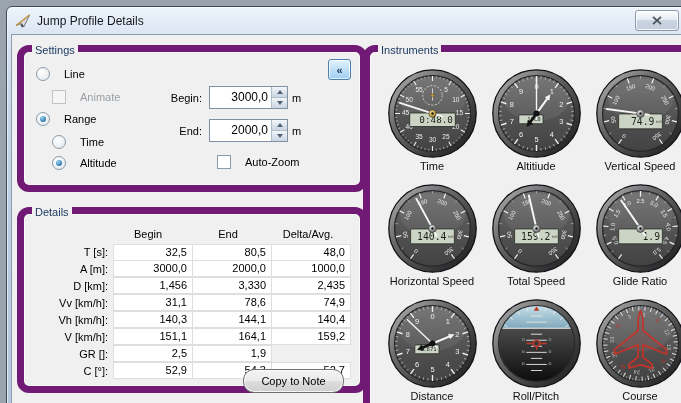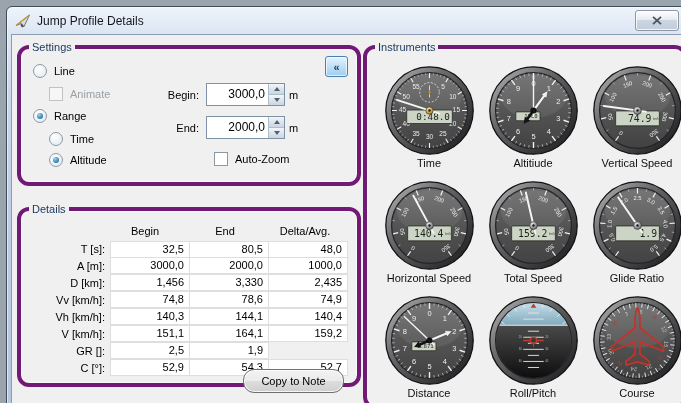--- a/index.html
+++ b/index.html
@@ -5,32 +5,32 @@
   html,body{margin:0;padding:0;background:#9aa4ad;font-family:"Liberation Sans",sans-serif;}
   .window{position:relative;width:679px;height:401px;margin:6px;border:1px solid #404a59;border-radius:6px;
     background:linear-gradient(180deg,#eef4fb 0%,#dde7f4 6%,#c9d7e9 22%,#bccbe0 60%,#b6c6dc 100%);
     box-shadow:inset 0 0 0 1px rgba(255,255,255,.55);overflow:hidden;}
   .titlebar{position:absolute;top:0;left:0;right:0;height:27px;display:flex;align-items:center;padding-left:8px;gap:6px;}
   .title{font-size:12px;color:#14181d;}
   .close-btn{position:absolute;top:3px;right:7px;width:42px;height:19px;border:1px solid #8d97a5;border-radius:3px;
     background:linear-gradient(180deg,#fdfefe,#e6ebf2 45%,#ccd5e2 50%,#c2ccdb);display:flex;align-items:center;justify-content:center;
     box-shadow:inset 0 0 0 1px rgba(255,255,255,.8);cursor:default;}
   .client{position:absolute;left:4px;top:27px;right:4px;bottom:4px;background:#f0f0f0;border:1px solid #8b9cb3;}
-  .group{position:absolute;border:4px solid #701a75;border-radius:12px;box-shadow:inset 0 0 0 1px rgba(255,255,255,.65);}
+  .group{position:absolute;border:7px solid #701a75;border-radius:12px;box-shadow:inset 0 0 0 1px rgba(255,255,255,.65);}
   .group-title{position:absolute;top:-8px;left:8px;background:#f0f0f0;padding:0 3px;font-size:11px;color:#17365e;}
   .lbl{font-size:11px;color:#000;}
   .lbl.disabled{color:#9aa0a5;}
   
   .radio{width:12px;height:12px;border-radius:50%;border:1px solid #8b99a6;background:radial-gradient(circle at 35% 30%,#ffffff,#e9eef2 70%,#d8dfe5);
     display:inline-block;position:relative;flex:none;}
   .radio.checked::after{content:"";position:absolute;left:3px;top:3px;width:6px;height:6px;border-radius:50%;
     background:radial-gradient(circle at 35% 30%,#9ed6ef,#3a87b7 60%,#1d5a7e);}
   .checkbox{width:12px;height:12px;border:1px solid #8b99a6;background:#fff;display:inline-block;flex:none;}
   .checkbox.disabled{border-color:#c0c4c8;background:#f6f6f6;}
-  .ctl-row{position:absolute;display:flex;align-items:center;gap:7px;}
+  .ctl-row{position:absolute;display:flex;align-items:center;gap:14px;}
   
   .spin{position:absolute;width:77px;height:21px;border:1px solid #7f92a5;background:#fff;display:flex;}
   .spin-val{flex:1;font-size:12px;color:#000;text-align:right;padding:3px 3px 0 0;}
   .spin-btns{width:15px;border-left:1px solid #aebdca;display:flex;flex-direction:column;}
   .spin-btn{flex:1;background:linear-gradient(180deg,#f4f7fa,#dde4ec 50%,#ccd6e1);display:flex;align-items:center;justify-content:center;}
   .spin-btn + .spin-btn{border-top:1px solid #aebdca;}
   .arr-up{width:0;height:0;border-left:3px solid transparent;border-right:3px solid transparent;border-bottom:4px solid #4f6175;}
   .arr-dn{width:0;height:0;border-left:3px solid transparent;border-right:3px solid transparent;border-top:4px solid #4f6175;}
   .collapse-btn{position:absolute;width:21px;height:19px;border:1px solid #4a7fae;border-radius:3px;
     background:linear-gradient(180deg,#e3f3fd,#bfe0f7 50%,#9fcdf0);color:#1c3e5e;font-size:11px;font-weight:bold;
@@ -156,21 +156,21 @@
             <div class="dt-cell">1000,0</div>
           </div>
           <div class="dt-row">
             <div class="dt-label">D [km]:</div>
             <div class="dt-cell">1,456</div>
             <div class="dt-cell">3,330</div>
             <div class="dt-cell">2,435</div>
           </div>
           <div class="dt-row">
             <div class="dt-label">Vv [km/h]:</div>
-            <div class="dt-cell">74,8</div>
+            <div class="dt-cell">31,1</div>
             <div class="dt-cell">78,6</div>
             <div class="dt-cell">74,9</div>
           </div>
           <div class="dt-row">
             <div class="dt-label">Vh [km/h]:</div>
             <div class="dt-cell">140,3</div>
             <div class="dt-cell">144,1</div>
             <div class="dt-cell">140,4</div>
           </div>
           <div class="dt-row">

